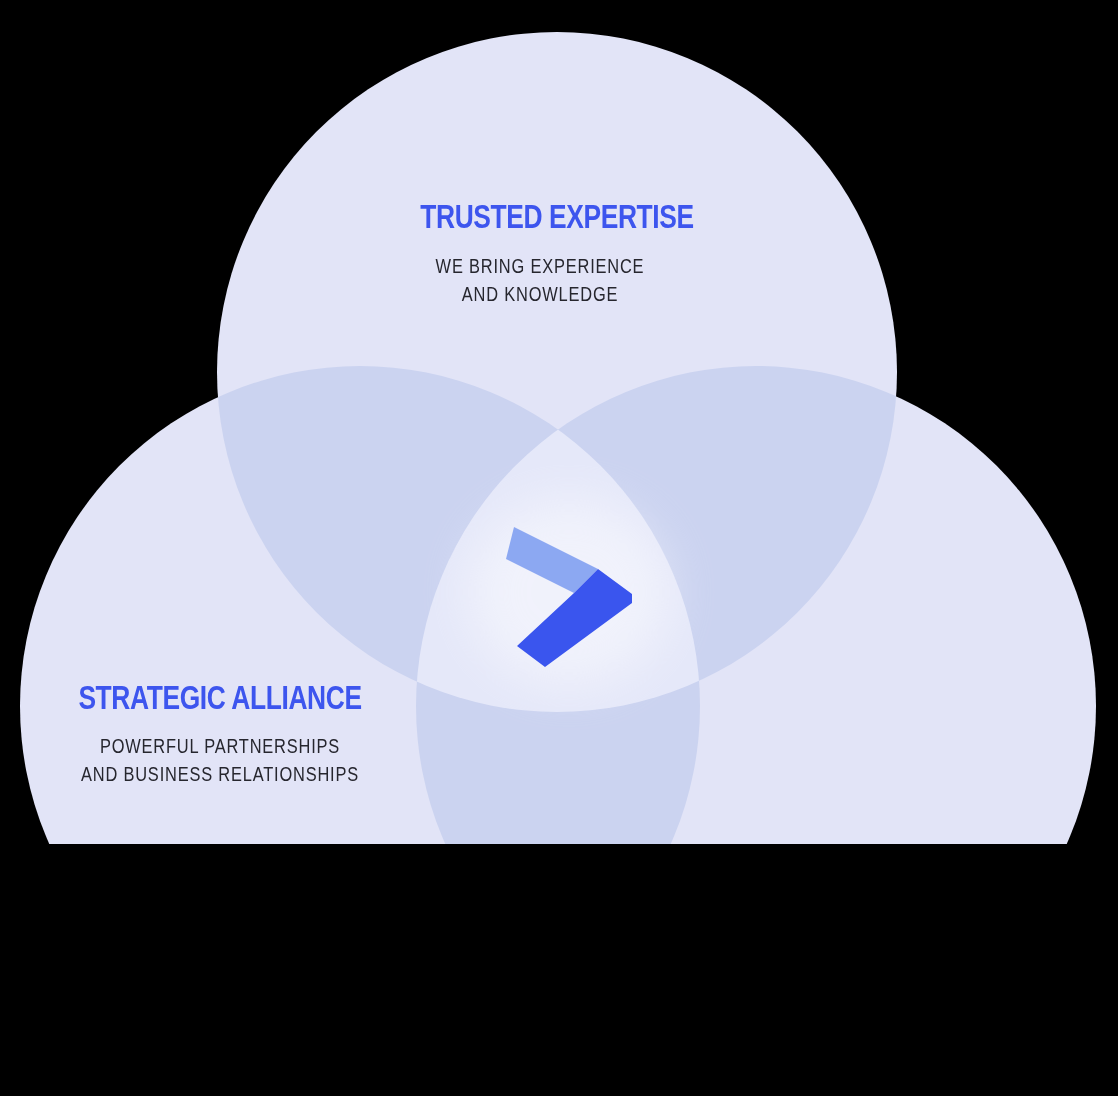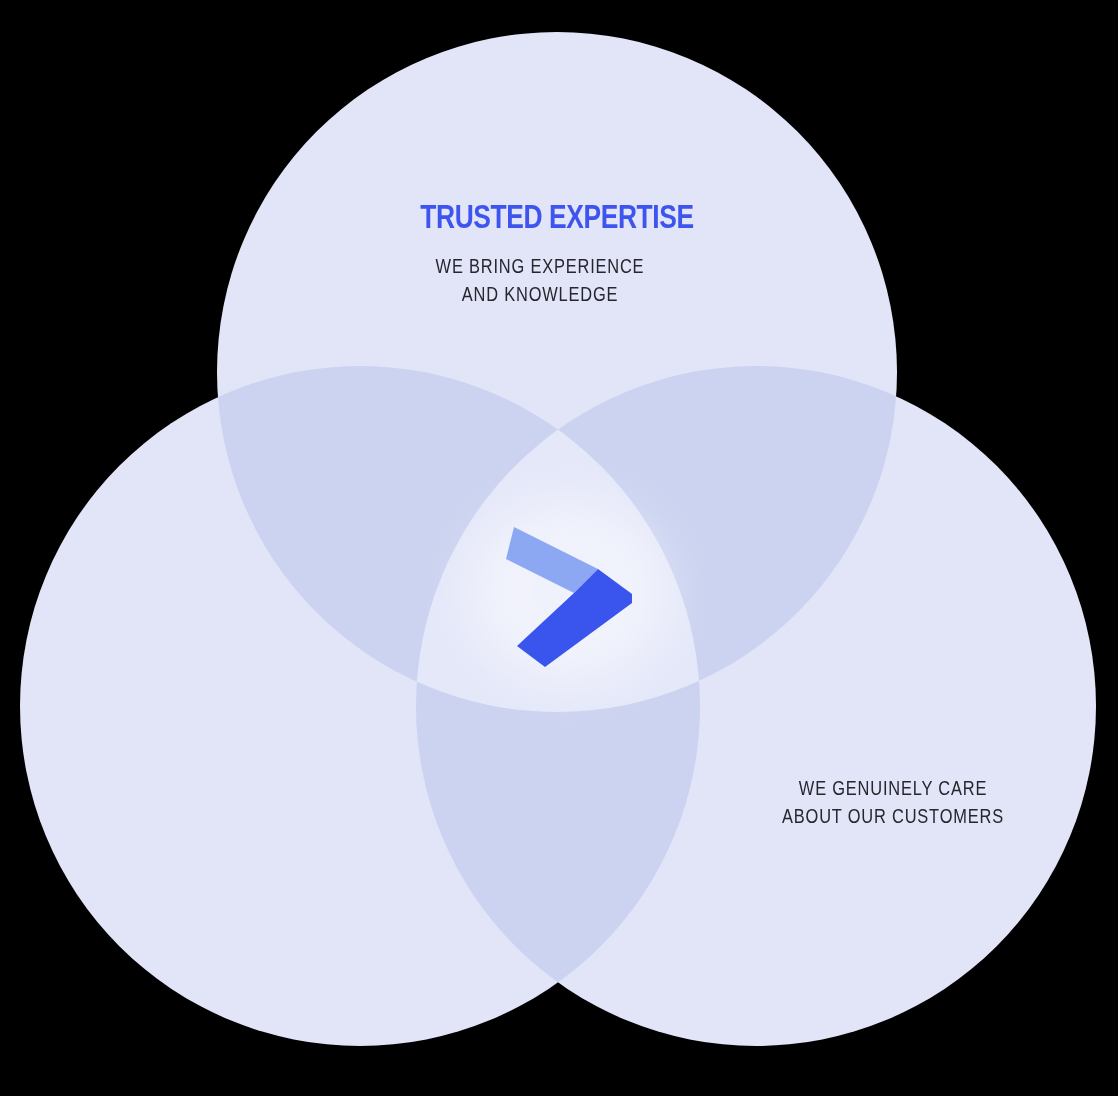--- a/index.html
+++ b/index.html
@@ -3,21 +3,21 @@
 <meta charset="utf-8">
 <style>
   html, body {
     margin: 0;
     padding: 0;
     background: #000000;
   }
   .stage {
     position: relative;
     width: 1118px;
-    height: 1096px;
+    height: 844px;
     overflow: hidden;
     font-family: "Liberation Sans", sans-serif;
   }
   .stage svg {
     position: absolute;
     left: 0;
     top: 0;
   }
   .label {
     position: absolute;
@@ -94,21 +94,24 @@
   <div class="label" style="left:307px; top:197px; width:500px;">
     <div class="heading" style="color: rgb(61, 85, 238);">TRUSTED EXPERTISE</div>
   </div>
   <div class="label" style="left:290px; top:252px; width:500px;">
     <div class="sub" style="color: rgb(38, 38, 46);">
       <span class="sline">WE BRING EXPERIENCE</span>
       <span class="sline">AND KNOWLEDGE</span>
     </div>
   </div>
 
-
-  <div class="label" style="left:673px; top:774px; width:440px;">
+  <div class="label" style="left:0px; top:678px; width:440px;">
+    <div class="heading" style="color: rgb(61, 85, 238);">STRATEGIC ALLIANCE</div>
+  </div>
+  <div class="label" style="left:0px; top:732px; width:440px;">
     <div class="sub" style="color: rgb(38, 38, 46);">
-      <span class="sline">WE GENUINELY CARE</span>
-      <span class="sline">ABOUT OUR CUSTOMERS</span>
+      <span class="sline">POWERFUL PARTNERSHIPS</span>
+      <span class="sline">AND BUSINESS RELATIONSHIPS</span>
     </div>
   </div>
+
 
 </div>
 
 </body></html>

